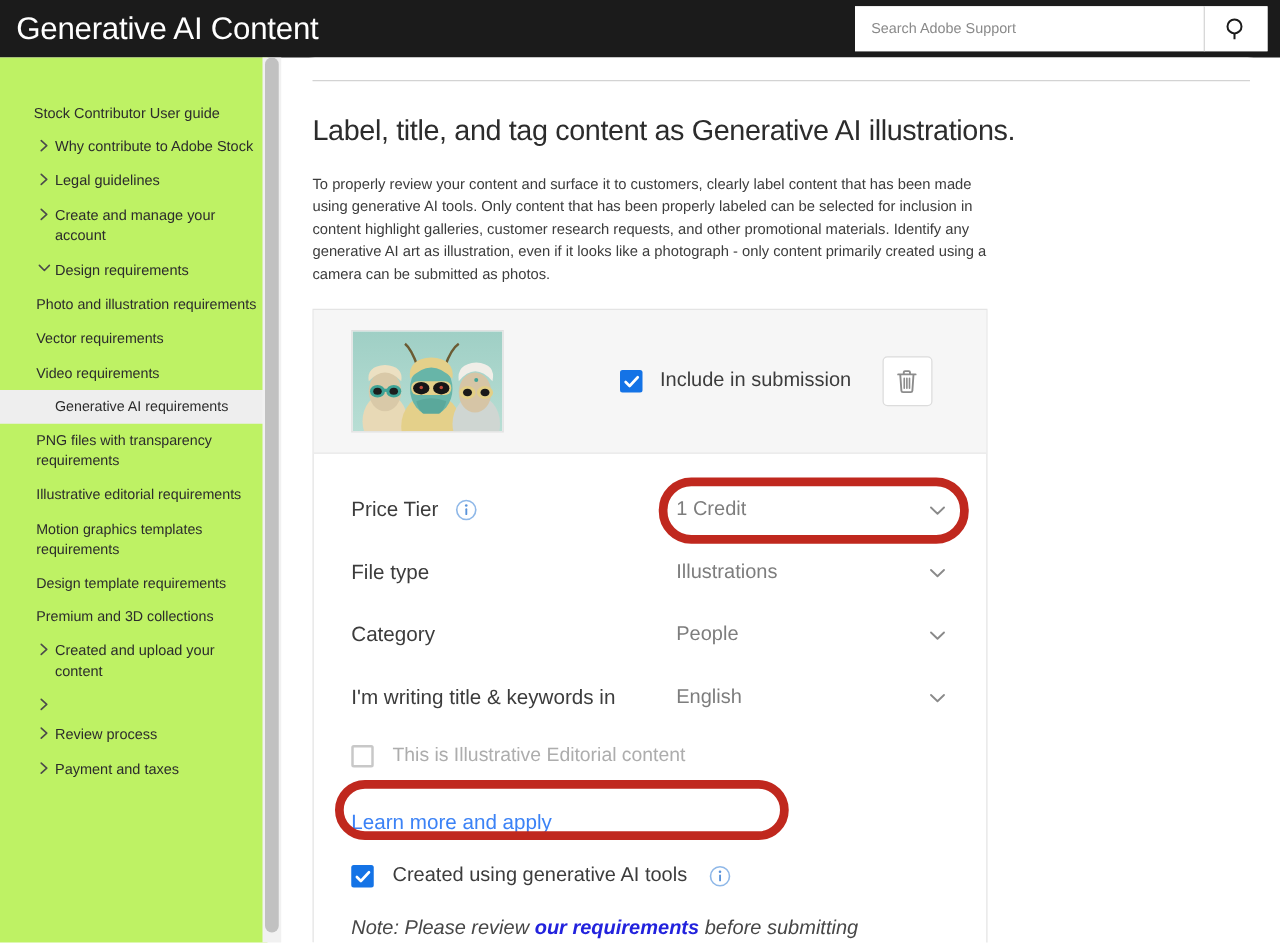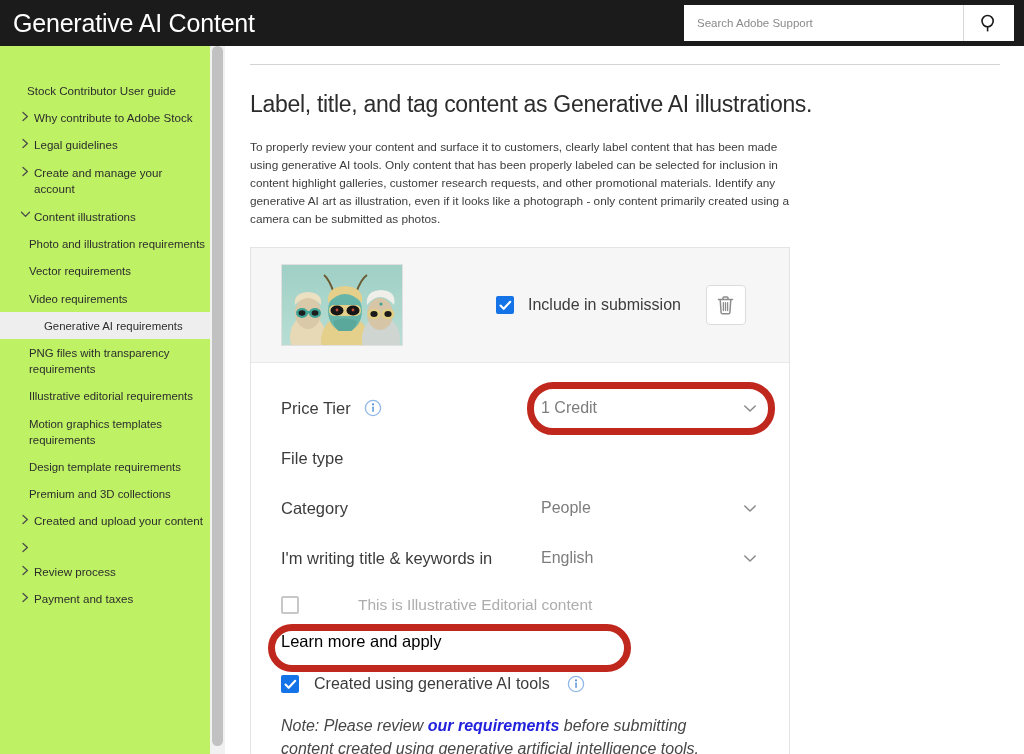--- a/index.html
+++ b/index.html
@@ -83,21 +83,21 @@
   }
   .nav-item .chev {
     width: 17px;
     min-width: 17px;
     display: flex;
     justify-content: center;
     padding-top: 1px;
     color: #4b4b4b;
   }
   .nav-item .chev svg { display: block; }
-  .nav-item.lvl0 { padding-left: 17px; }
+  .nav-item.lvl0 { padding-left: 0px; margin-left: 27px; }
   .nav-item.lvl0 .label { padding-left: 0px; }
   .nav-item.nochev { padding-left: 27px; }
   .nav-item.sub { padding-left: 29px; font-size: 11.4px; }
   .nav-item.active {
     background: #eeeeee;
     padding-left: 44px;
   }
   .nav-item .label { flex: 1; }
 
   
@@ -239,33 +239,32 @@
     font-size: 16px;
     color: #7d7d7d;
   }
   .chevd { color: #8a8a8a; display: flex; }
 
   .ed-row {
     display: flex;
     align-items: center;
     padding-left: 30px;
     height: 44px;
-    gap: 44px;
   }
   .ed-label {
     font-size: 15.5px;
     color: #adadad;
     margin-left: 15px;
   }
   .learn-link {
     display: block;
     padding-left: 30px;
-    margin-top: 5px;
+    margin-top: 22px;
     font-size: 16.5px;
-    color: #000000;
+    color: #3b82f6;
     text-decoration: none;
     cursor: pointer;
   }
   .gen-row {
     display: flex;
     align-items: center;
     padding-left: 30px;
     margin-top: 18px;
     height: 30px;
   }
@@ -347,21 +346,21 @@
           </svg>
         </span>
         <span class="label">Create and manage your account</span>
       </div>
       <div class="nav-item lvl0">
         <span class="chev">
           <svg width="11" height="9" viewBox="0 0 11 9">
             <polyline points="1.5,2.3 5.5,6.4 9.5,2.3" fill="none" stroke="#4b4b4b" stroke-width="1.3" stroke-linecap="round" stroke-linejoin="round"></polyline>
           </svg>
         </span>
-        <span class="label">Content illustrations</span>
+        <span class="label">Design requirements</span>
       </div>
       <div class="nav-item sub">
         <span class="label">Photo and illustration requirements</span>
       </div>
       <div class="nav-item sub">
         <span class="label">Vector requirements</span>
       </div>
       <div class="nav-item sub">
         <span class="label">Video requirements</span>
       </div>
@@ -508,20 +507,28 @@
                 <svg width="14" height="9" viewBox="0 0 14 9">
                   <polyline points="1.8,2 7,7 12.2,2" fill="none" stroke="#8a8a8a" stroke-width="1.5" stroke-linecap="round" stroke-linejoin="round"></polyline>
                 </svg>
               </span>
             </div>
           </div>
           <div class="frow">
             <div class="flabel">
               <span>File type</span>
             </div>
+            <div class="fvalue">
+              <span class="vtext">Illustrations</span>
+              <span class="chevd">
+                <svg width="14" height="9" viewBox="0 0 14 9">
+                  <polyline points="1.8,2 7,7 12.2,2" fill="none" stroke="#8a8a8a" stroke-width="1.5" stroke-linecap="round" stroke-linejoin="round"></polyline>
+                </svg>
+              </span>
+            </div>
           </div>
           <div class="frow">
             <div class="flabel">
               <span>Category</span>
             </div>
             <div class="fvalue">
               <span class="vtext">People</span>
               <span class="chevd">
                 <svg width="14" height="9" viewBox="0 0 14 9">
                   <polyline points="1.8,2 7,7 12.2,2" fill="none" stroke="#8a8a8a" stroke-width="1.5" stroke-linecap="round" stroke-linejoin="round"></polyline>

